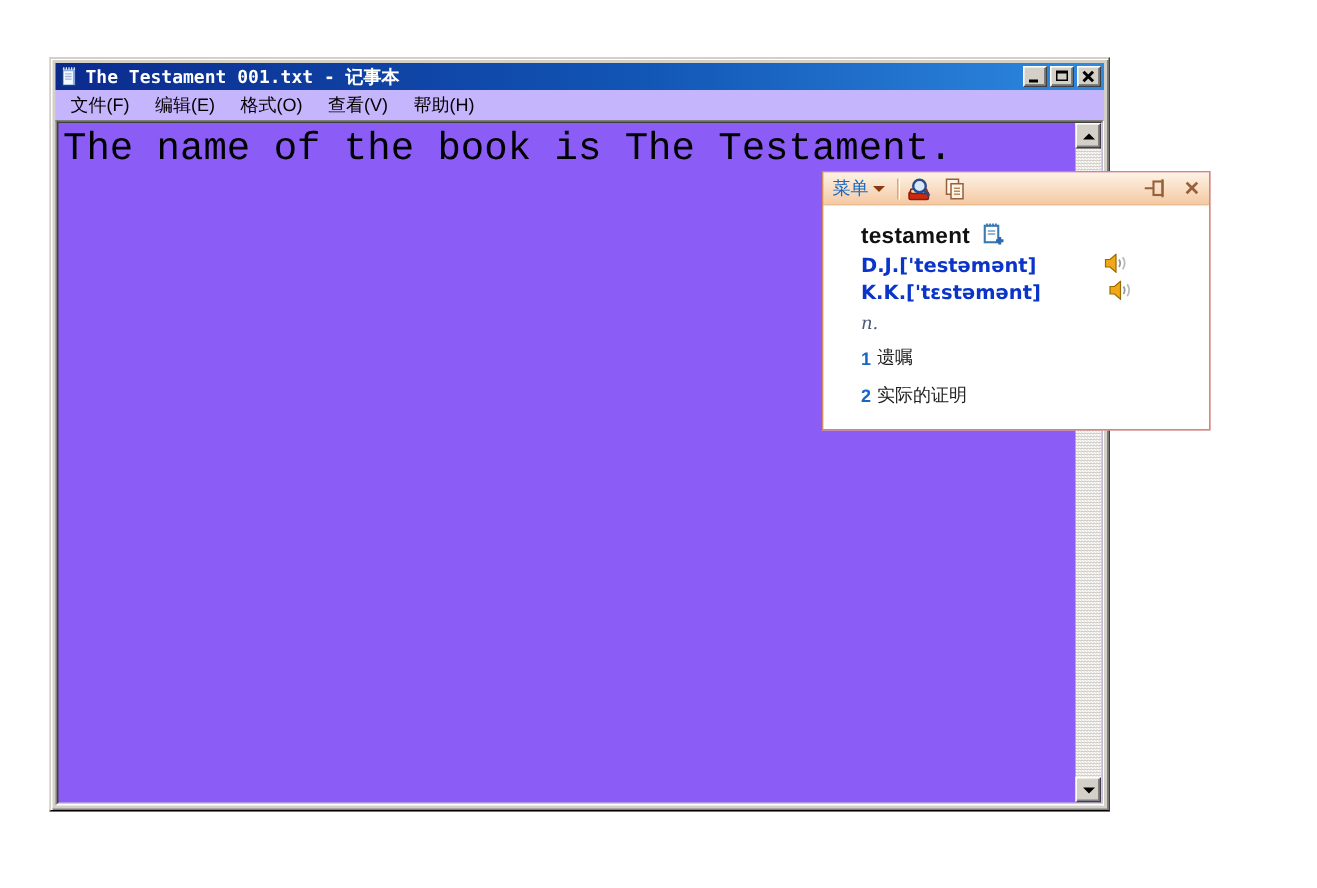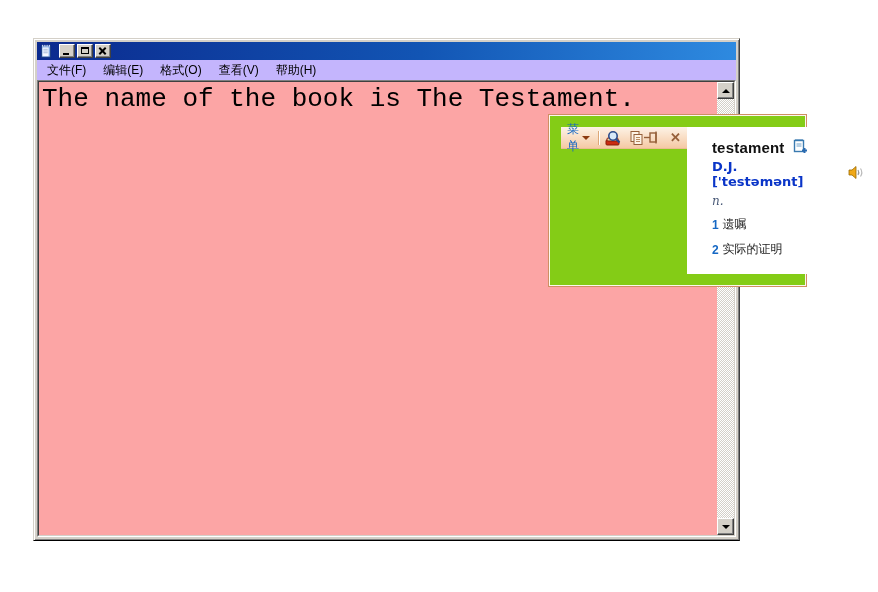--- a/index.html
+++ b/index.html
@@ -31,21 +31,21 @@
     width:9px; height:2px; background:#000; }
   .glyph-close::before { transform:rotate(45deg); }
   .glyph-close::after  { transform:rotate(-45deg); }
 
   .menubar { height:20px; flex:0 0 20px; display:flex; align-items:center;
     font-size:12px; color:#000; padding-left:5px; background:#c4b5fd; }
   .menu-item { padding:2px 5px; margin-right:7px; cursor:pointer; white-space:nowrap; }
 
   .edit-outer { flex:1 1 auto; border:1px solid; border-color:#808080 #fff #fff #808080; }
   .edit-inner { width:100%; height:100%; border:1px solid; border-color:#404040 #d4d0c8 #d4d0c8 #404040;
-    background:#fca5a5; position:relative; overflow:hidden; }
+    background:#8b5cf6; position:relative; overflow:hidden; }
   .doc-text { position:absolute; left:3px; top:0; right:20px;
     font-family:"Liberation Mono","DejaVu Sans Mono",monospace;
     font-size:26px; line-height:34px; color:#000; white-space:pre; }
 
   
   .vscroll { position:absolute; top:0; right:0; width:17px; bottom:0;
     background-image: conic-gradient(#fff 25%, #d4d0c8 25% 50%, #fff 50% 75%, #d4d0c8 75%);
     background-size:2px 2px; }
   .sb-btn { position:absolute; left:0; width:17px; height:17px; background:#d4d0c8;
     border:1px solid; border-color:#fff #404040 #404040 #fff;
@@ -53,22 +53,22 @@
   .sb-up { top:0; } .sb-down { bottom:0; }
   .arrow-up { position:absolute; left:4px; top:6px; width:0; height:0;
     border-left:4px solid transparent; border-right:4px solid transparent;
     border-bottom:4px solid #000; }
   .arrow-down { position:absolute; left:4px; top:6px; width:0; height:0;
     border-left:4px solid transparent; border-right:4px solid transparent;
     border-top:4px solid #000; }
 
   
   .dict-popup { position:absolute; left:548px; top:114px; width:259px; height:173px;
-    background:#84cc16; border:1px solid #cf8f62; box-shadow: inset 0 0 0 1px #fdf6ee;
-    padding:12px; display:flex; flex-direction:row; z-index:10; }
+    background:#f0abfc; border:1px solid #cf8f62; box-shadow: inset 0 0 0 1px #fdf6ee;
+    padding:0; display:flex; flex-direction:column; z-index:10; }
   .dict-header { height:22px; flex:0 0 22px;
     background:linear-gradient(#fdf3e6,#f5c9a4);
     border-bottom:1px solid #e9bd92;
     display:flex; align-items:center; padding:0 6px; }
   .menu-btn { display:flex; align-items:center; cursor:pointer; }
   .menu-btn-label { color:#1668c4; font-size:12px; }
   .caret-down { width:0; height:0; margin-left:3px;
     border-left:4px solid transparent; border-right:4px solid transparent;
     border-top:4px solid #8b3a10; }
   .hdr-sep { width:1px; height:14px; background:#dca878; box-shadow:1px 0 0 #fff;
@@ -116,20 +116,21 @@
           <line x1="8" y1="1" x2="8" y2="3"></line>
             <line x1="10" y1="1" x2="10" y2="3"></line>
           <line x1="12" y1="1" x2="12" y2="3"></line>
         </g>
         <g stroke="#9db4d8" stroke-width="1">
           <line x1="5" y1="6" x2="10" y2="6"></line>
             <line x1="5" y1="8" x2="10" y2="8"></line>
           <line x1="5" y1="10" x2="10" y2="10"></line>
         </g>
       </svg>
+      <span class="title-text">The Testament 001.txt - 记事本</span>
       <span class="tb-btn">
           <span class="glyph-min"></span>
         </span>
       <span class="tb-btn">
           <span class="glyph-max"></span>
         </span>
       <span class="tb-btn">
           <span class="glyph-close"></span>
         </span>
     </div>
@@ -224,20 +225,30 @@
         <span class="phon-label">D.J.['testəmənt]</span>
         <span class="speaker-icon">
           <svg width="16" height="13" viewBox="0 0 16 13">
             <polygon points="1,4 4,4 8,0.5 8,12.5 4,9 1,9" fill="#f0a818" stroke="#9a6a00" stroke-width="0.8"></polygon>
             <path d="M10 4 q1.6 2.5 0 5" fill="none" stroke="#999" stroke-width="1.2"></path>
             <path d="M12.5 2.5 q2.6 4 0 8" fill="none" stroke="#bbb" stroke-width="1.2"></path>
           </svg>
         </span>
       </div>
 
+      <div class="row indent phon-row">
+        <span class="phon-label">K.K.['tɛstəmənt]</span>
+        <span class="speaker-icon">
+          <svg width="16" height="13" viewBox="0 0 16 13">
+            <polygon points="1,4 4,4 8,0.5 8,12.5 4,9 1,9" fill="#f0a818" stroke="#9a6a00" stroke-width="0.8"></polygon>
+            <path d="M10 4 q1.6 2.5 0 5" fill="none" stroke="#999" stroke-width="1.2"></path>
+            <path d="M12.5 2.5 q2.6 4 0 8" fill="none" stroke="#bbb" stroke-width="1.2"></path>
+          </svg>
+        </span>
+      </div>
 
       <div class="row indent pos-row">
         <span class="pos-text">n.</span>
       </div>
 
       <div class="row indent def-row">
         <span class="def-num">1</span>
         <span class="def-text">遗嘱</span>
       </div>
 

